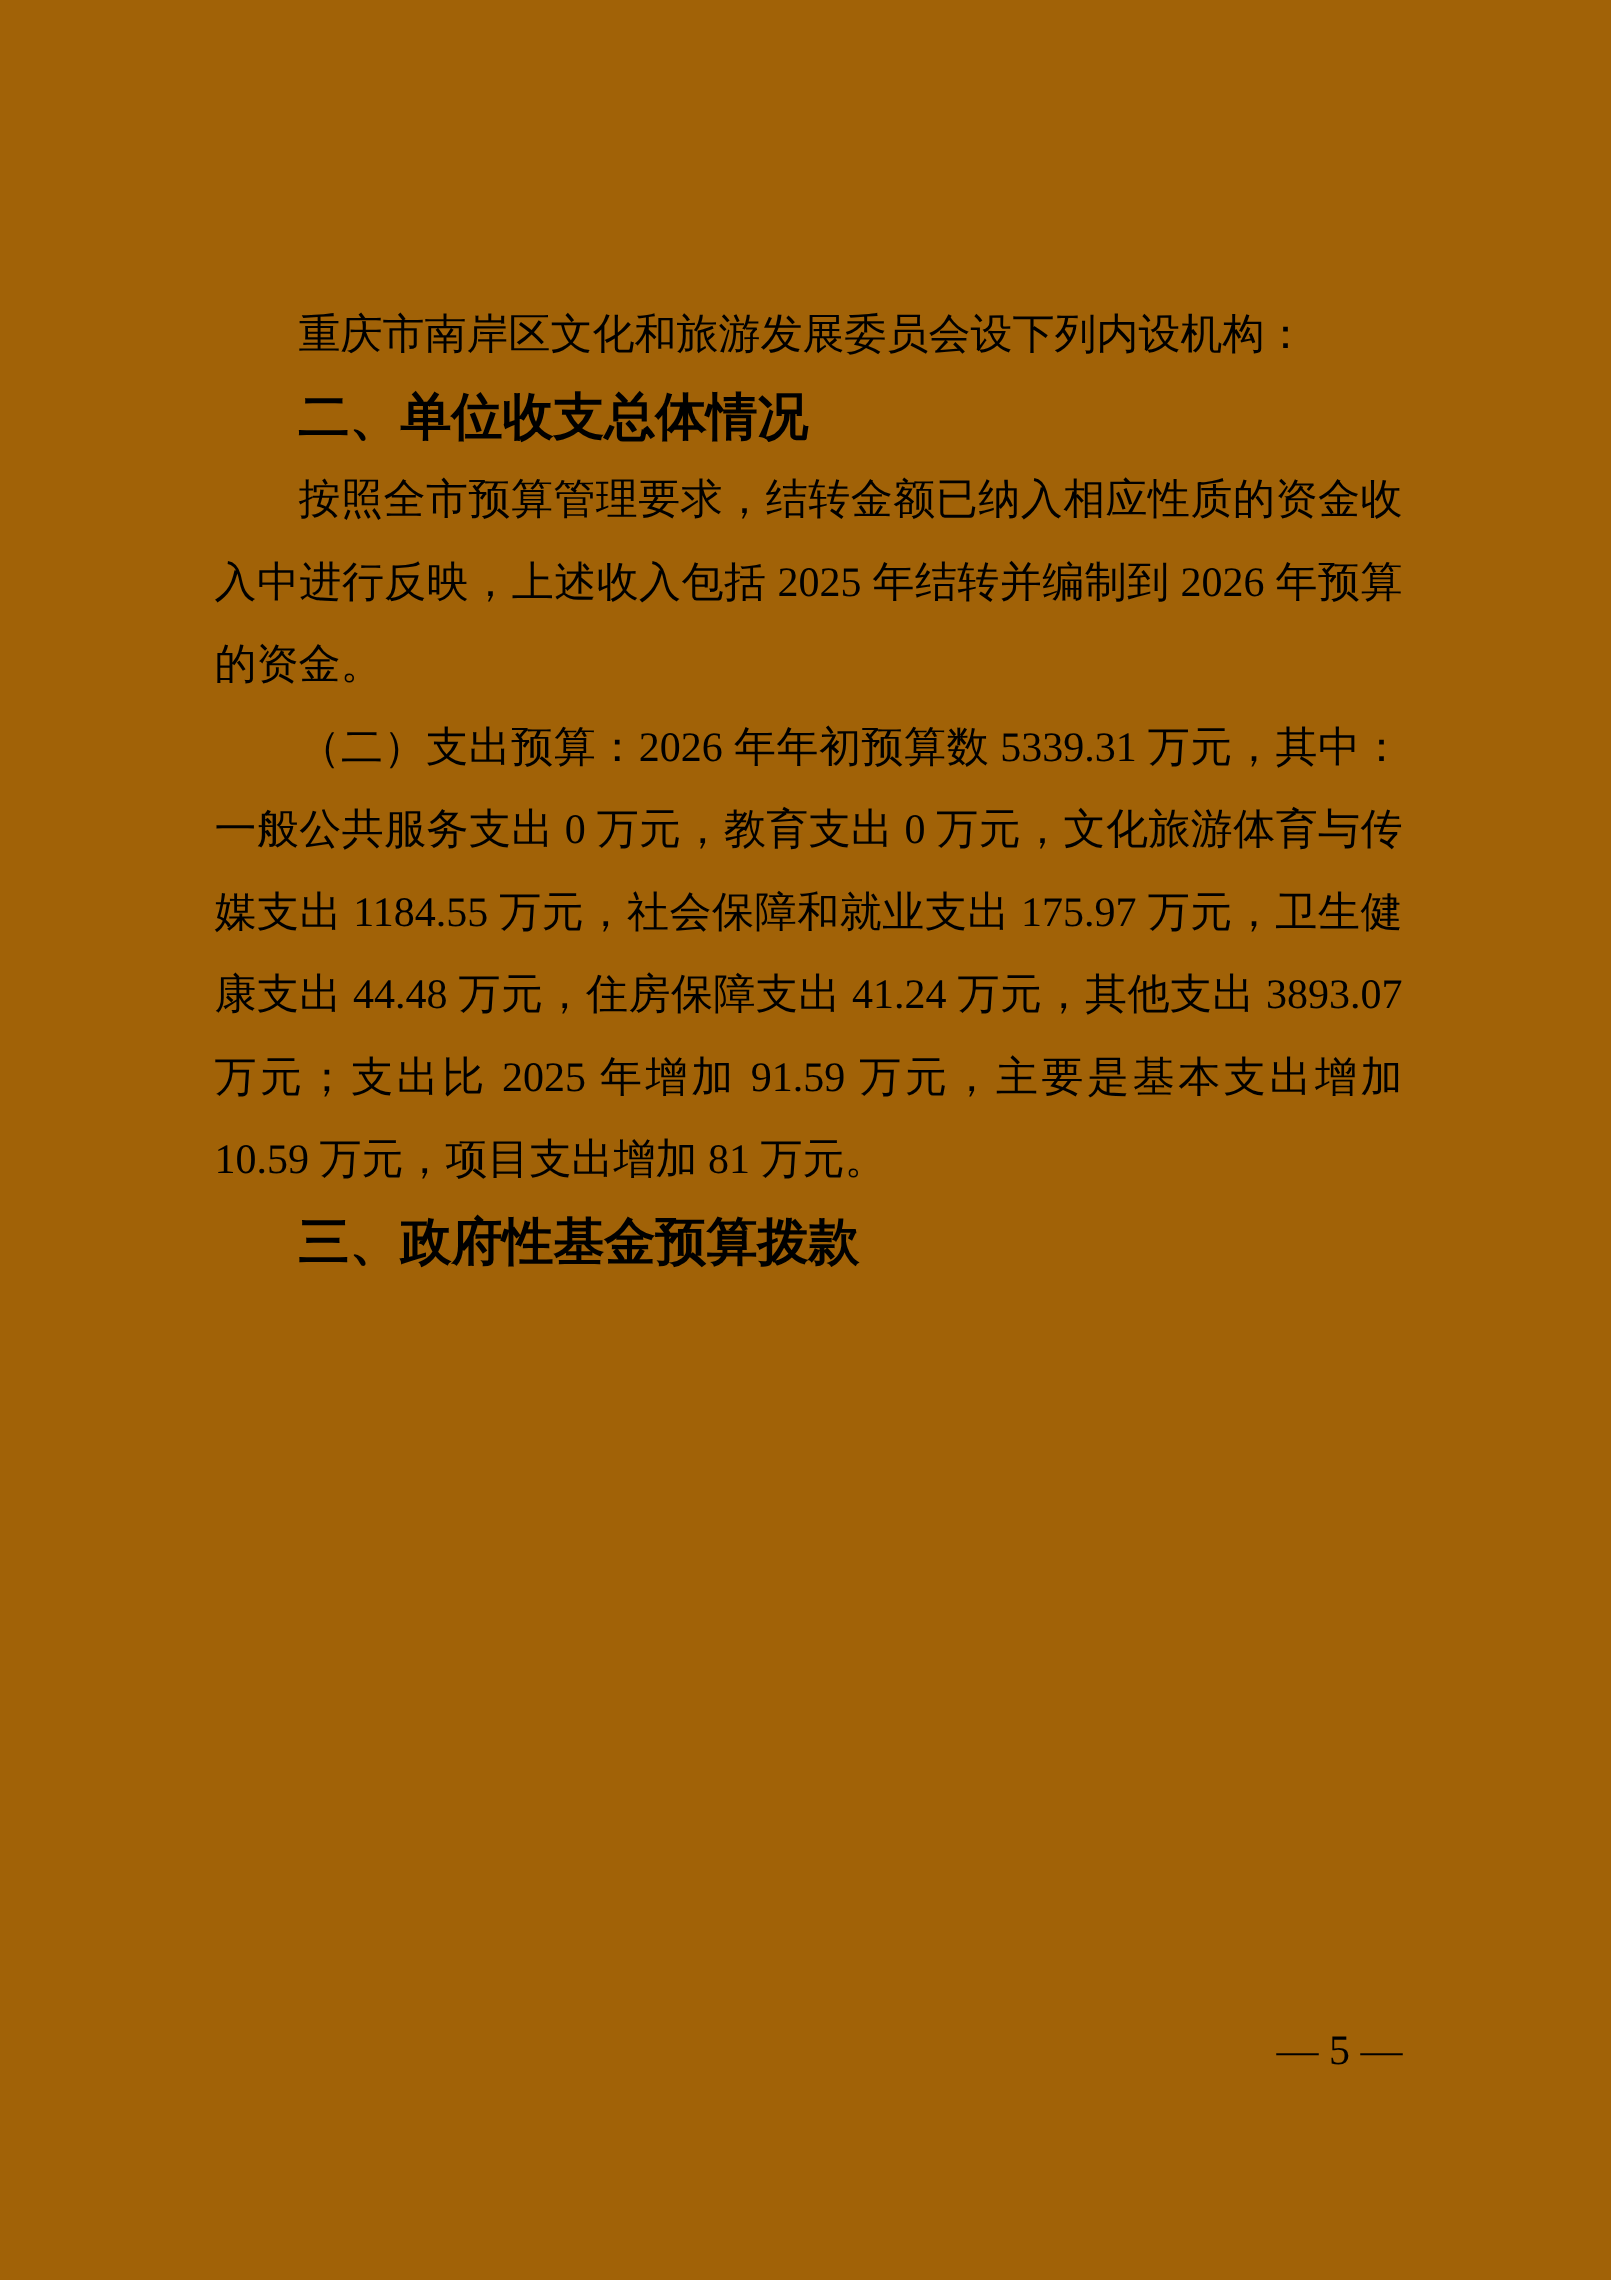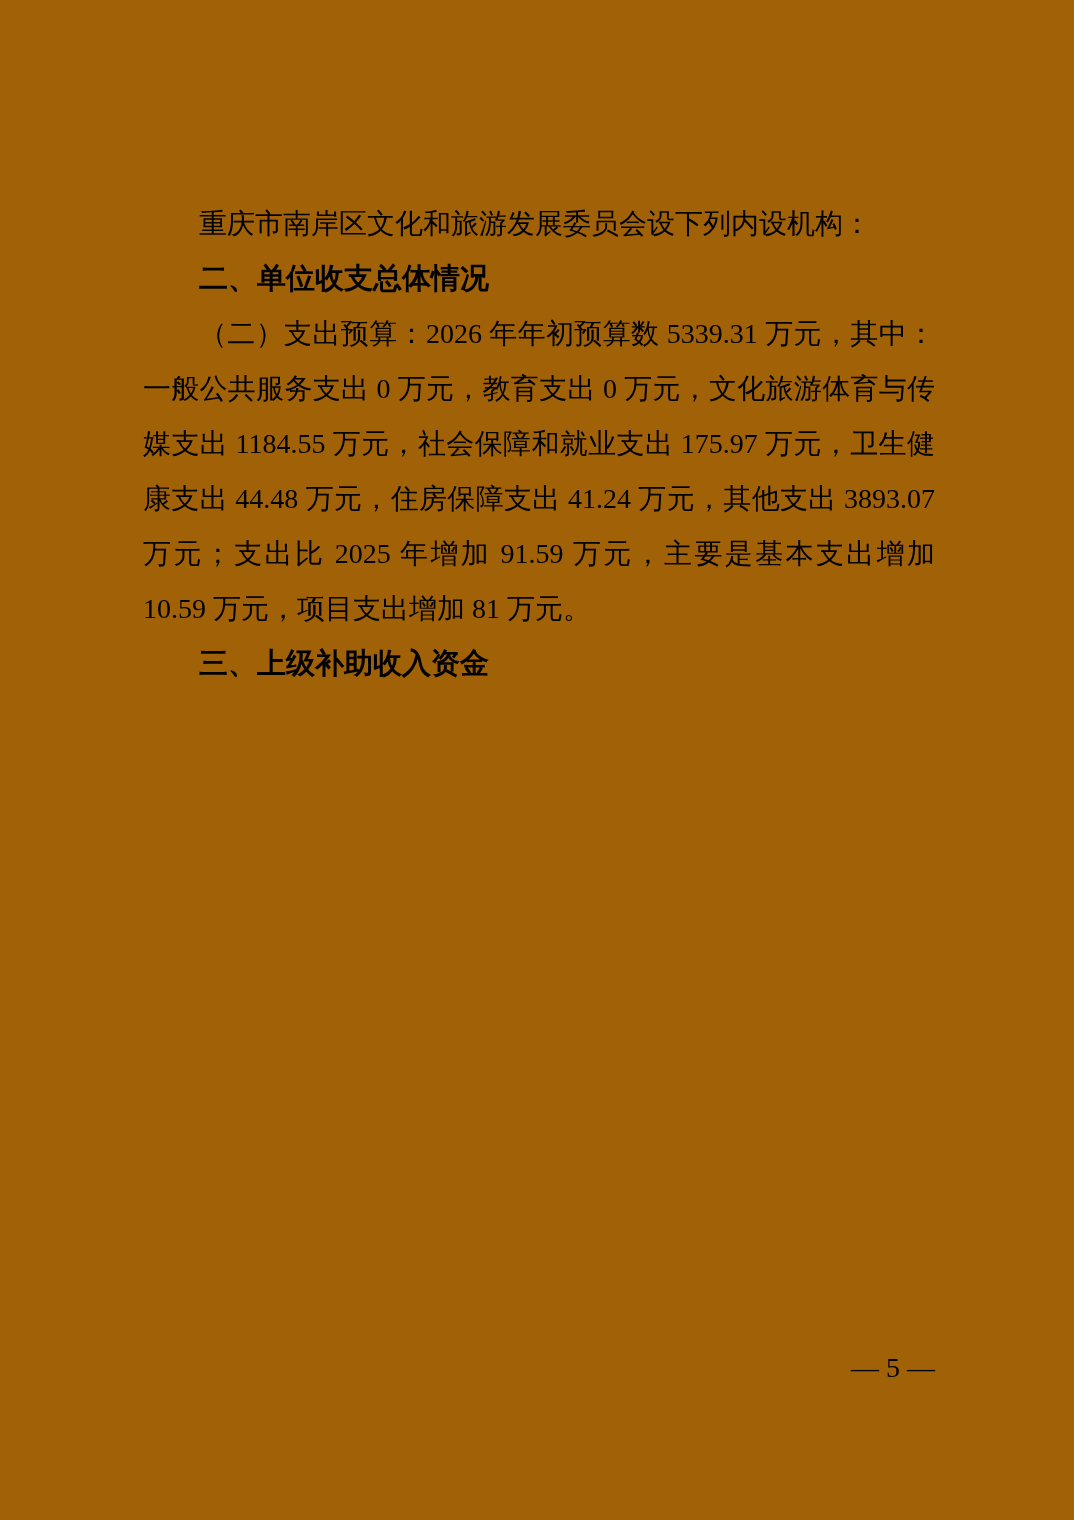--- a/index.html
+++ b/index.html
@@ -37,21 +37,21 @@
     font-family: "Liberation Serif", "DejaVu Serif", serif;
     color: #000000;
   }
   .para.indent {
     text-indent: 56px;
   }
   .para.nojust {
     text-align: left;
   }
   .heading {
-    font-size: 29px;
+    font-size: 34px;
     line-height: 55px;
     margin: 0;
     font-weight: 700;
     font-family: "Liberation Sans", "DejaVu Sans", sans-serif;
     text-indent: 56px;
     color: #000000;
   }
   .page-number {
     position: absolute;
     right: 139px;
@@ -62,17 +62,18 @@
     color: #000000;
   }
 </style>
 </head>
 <body>
 
 <div class="page">
   <div class="content">
     <p class="para indent nojust">重庆市南岸区文化和旅游发展委员会设下列内设机构：</p>
     <h2 class="heading">二、单位收支总体情况</h2>
+    <p class="para indent">按照全市预算管理要求，结转金额已纳入相应性质的资金收入中进行反映，上述收入包括 2025 年结转并编制到 2026 年预算的资金。</p>
     <p class="para indent">（二）支出预算：2026 年年初预算数 5339.31 万元，其中：一般公共服务支出 0 万元，教育支出 0 万元，文化旅游体育与传媒支出 1184.55 万元，社会保障和就业支出 175.97 万元，卫生健康支出 44.48 万元，住房保障支出 41.24 万元，其他支出 3893.07 万元；支出比 2025 年增加 91.59 万元，主要是基本支出增加 10.59 万元，项目支出增加 81 万元。</p>
-    <h2 class="heading">三、上级补助收入资金</h2>
+    <h2 class="heading">三、政府性基金预算拨款</h2>
   </div>
   <div class="page-number">— 5 —</div>
 </div>
 
 </body></html>

